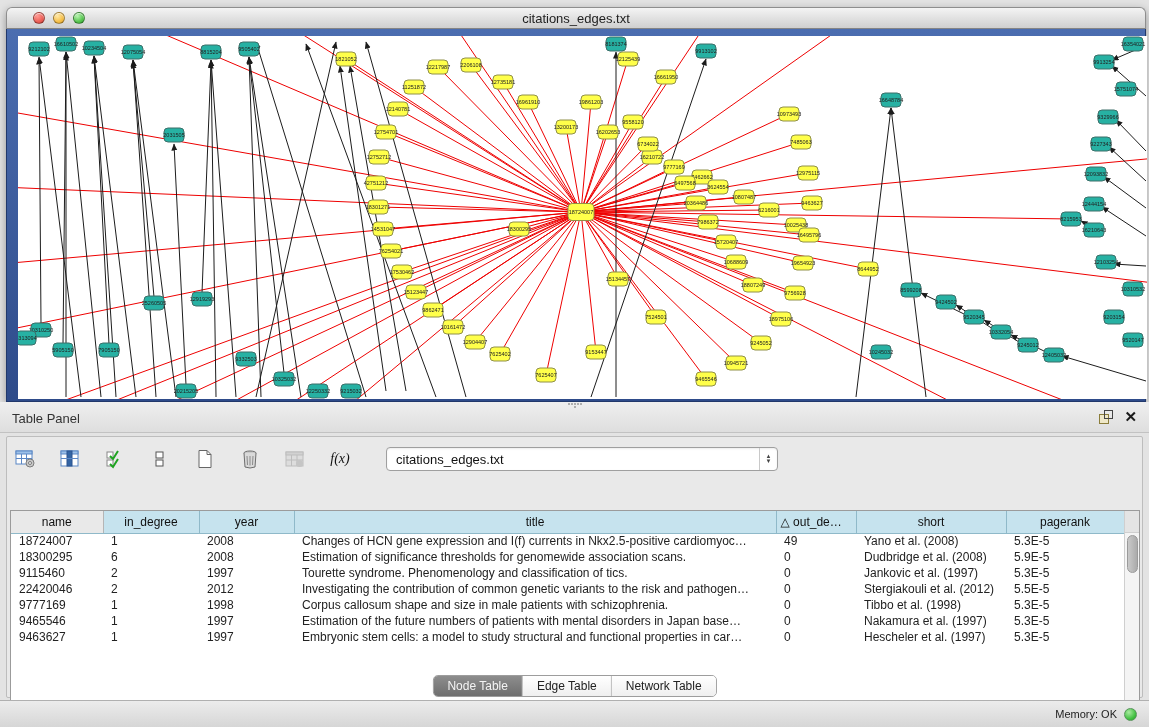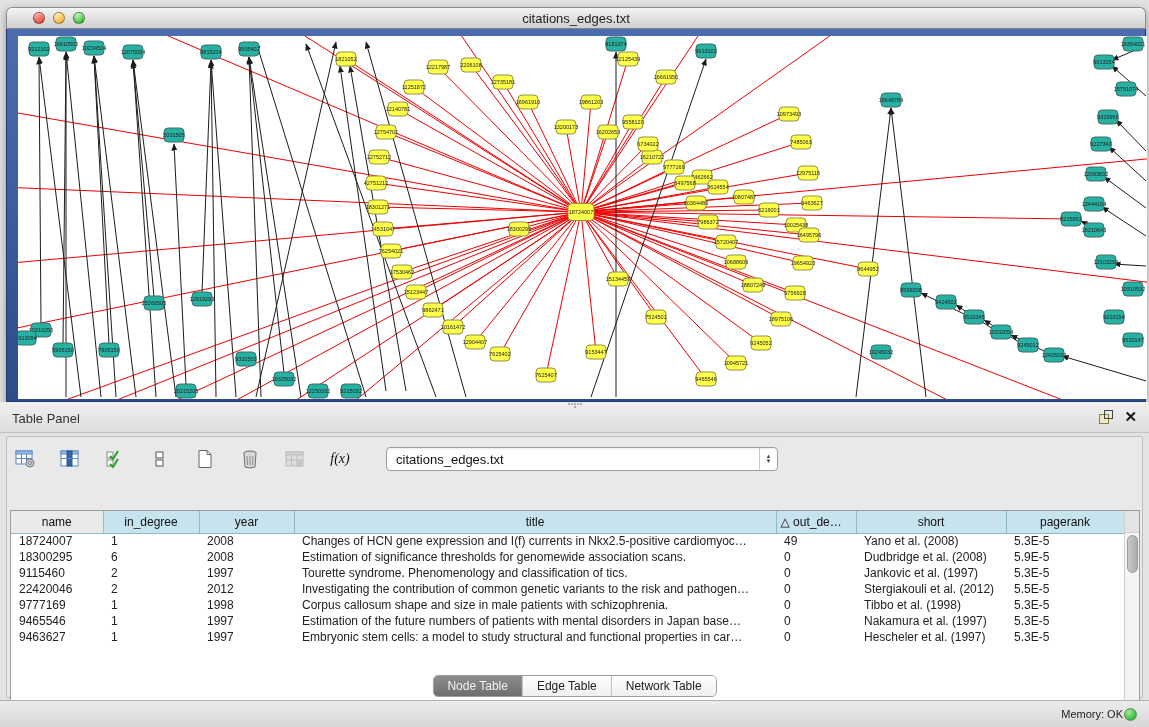--- a/index.html
+++ b/index.html
@@ -70,21 +70,21 @@
     display:inline-flex; border:1px solid #9d9d9d; border-radius:5px; overflow:hidden; background:#fff;
     box-shadow:0 1px 1px rgba(255,255,255,.8); }
   .seg { padding:3px 14px; font-size:12px; color:#222; background:linear-gradient(#ffffff,#efefef);
     border-right:1px solid #b9b9b9; cursor:default; }
   .seg:last-child { border-right:none; }
   .seg.sel { background:linear-gradient(#8d8d8d,#6e6e6e); color:#f4f4f4; }
 
   
   #statusbar { position:absolute; left:0; top:700px; width:1149px; height:27px;
     background:linear-gradient(#ececec,#d6d6d6); border-top:1px solid #b0b0b0;
-    display:flex; align-items:center; justify-content:flex-end; gap:1px; padding-right:12px; }
+    display:flex; align-items:center; justify-content:flex-end; gap:7px; padding-right:12px; }
   #mem-label { font-size:11px; color:#222; }
   #mem-dot { width:13px; height:13px; border-radius:50%; border:1px solid #57945a;
     background:radial-gradient(circle at 35% 30%, #a9eaa0, #3fbf3f 65%, #2b9a2e); }
 </style>
 </head>
 <body>
 
 <div id="net-window">
   <div class="frame"></div>
   <div class="titlebar">

